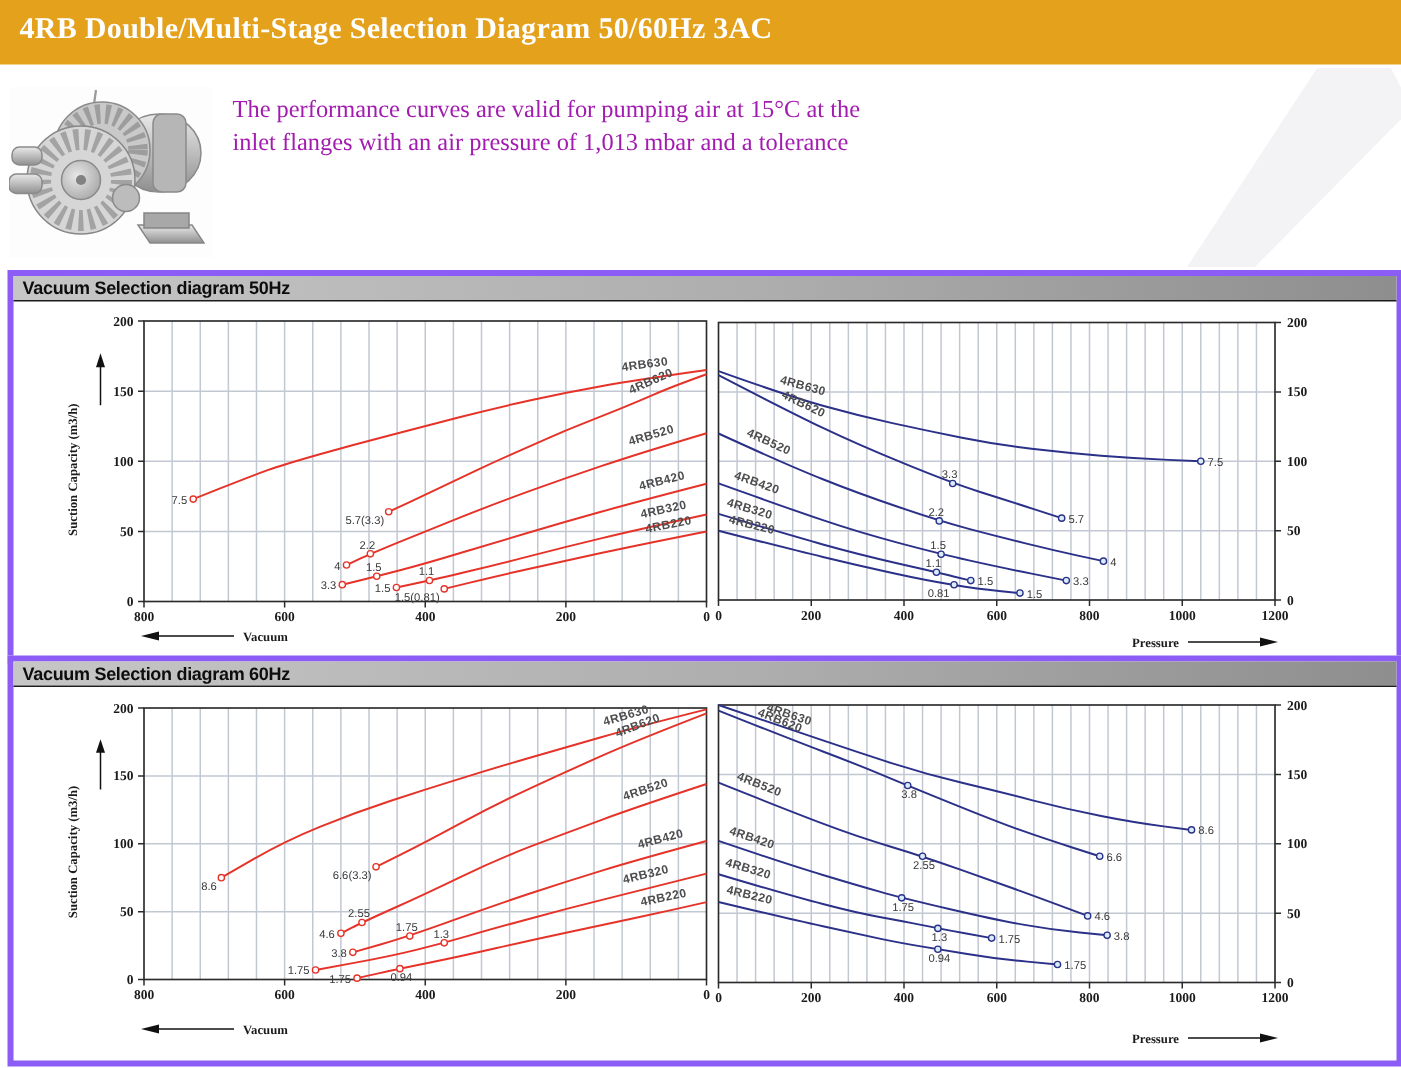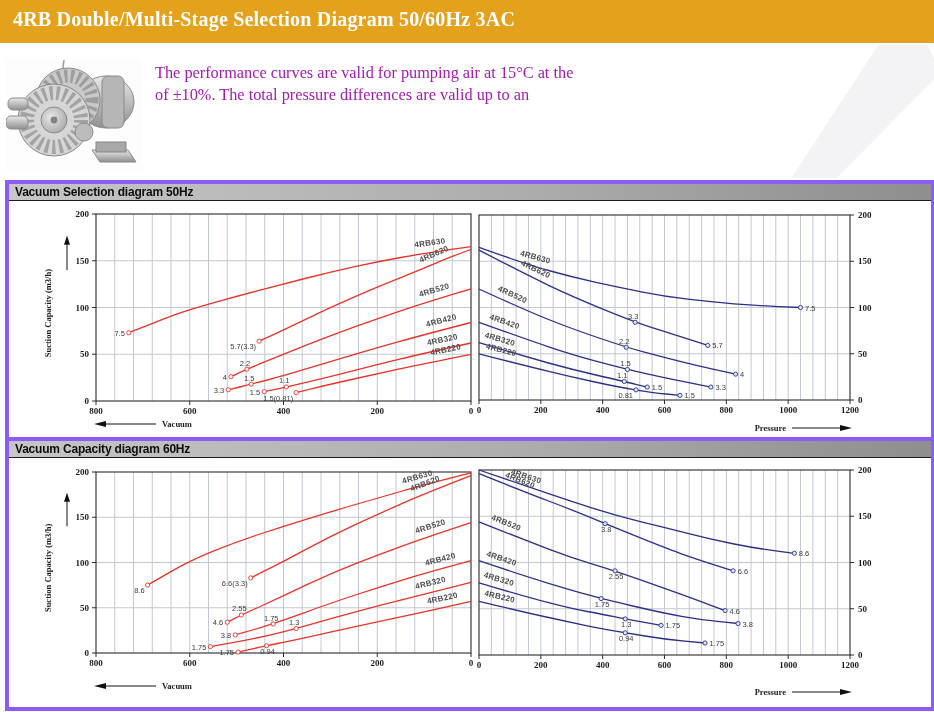--- a/index.html
+++ b/index.html
@@ -66,21 +66,21 @@
     <circle cx="48" cy="62" r="27" fill="none" stroke="#a3a3a3" stroke-width="14" stroke-dasharray="3.2 3.6"></circle>
     <circle cx="48" cy="62" r="13" fill="url(#hub)" stroke="#8a8a8a"></circle>
     <circle cx="48" cy="62" r="3.4" fill="#828282"></circle>
     <rect x="2" y="40" width="20" height="12" rx="5" fill="url(#met)" stroke="#8a8a8a"></rect>
     <rect x="0" y="58" width="22" height="13" rx="5" fill="url(#met)" stroke="#8a8a8a"></rect>
     <circle cx="78" cy="74" r="9" fill="#bcbcbc" stroke="#8a8a8a"></circle>
   </svg>
 
   <div class="intro-text">
     <div>The performance curves are valid for pumping air at 15°C at the</div>
-    <div>of ±10%. The total pressure differences are valid up to an</div>
+    <div>inlet flanges with an air pressure of 1,013 mbar and a tolerance</div>
   </div>
 
   <section class="panel panel1">
     <div class="panel-header">
       <span class="lt">Vacuum Selection diagram 50Hz</span>
     </div>
     <svg width="920" height="236">
         <g>
           <line x1="443.25" y1="13" x2="443.25" y2="200" stroke="#c2c8d2" stroke-width="1"></line>
           <line x1="424.5" y1="13" x2="424.5" y2="200" stroke="#c2c8d2" stroke-width="1"></line>
@@ -256,21 +256,21 @@
           <text x="849" y="17" class="tick" text-anchor="start">200</text>
           <text x="777" y="230" class="axlbl" text-anchor="end">Pressure</text>
           <line x1="783" y1="227" x2="832" y2="227" stroke="#111" stroke-width="1"></line>
           <polygon points="843,227 831,224 831,230" fill="#111"></polygon>
         </g>
       </svg>
   </section>
 
   <section class="panel panel2">
     <div class="panel-header">
-      <span class="lt">Vacuum Capacity diagram 60Hz</span>
+      <span class="lt">Vacuum Selection diagram 60Hz</span>
     </div>
     <svg width="920" height="247">
         <g>
           <line x1="443.25" y1="14" x2="443.25" y2="195" stroke="#c2c8d2" stroke-width="1"></line>
           <line x1="424.5" y1="14" x2="424.5" y2="195" stroke="#c2c8d2" stroke-width="1"></line>
           <line x1="405.75" y1="14" x2="405.75" y2="195" stroke="#c2c8d2" stroke-width="1"></line>
           <line x1="387" y1="14" x2="387" y2="195" stroke="#c2c8d2" stroke-width="1"></line>
           <line x1="368.25" y1="14" x2="368.25" y2="195" stroke="#c2c8d2" stroke-width="1"></line>
           <line x1="349.5" y1="14" x2="349.5" y2="195" stroke="#c2c8d2" stroke-width="1"></line>
           <line x1="330.75" y1="14" x2="330.75" y2="195" stroke="#c2c8d2" stroke-width="1"></line>

